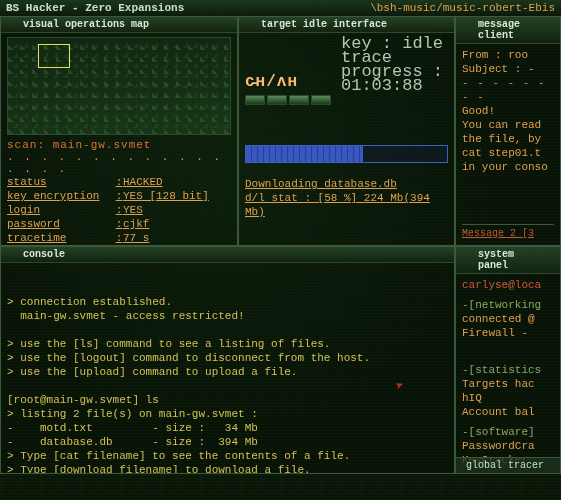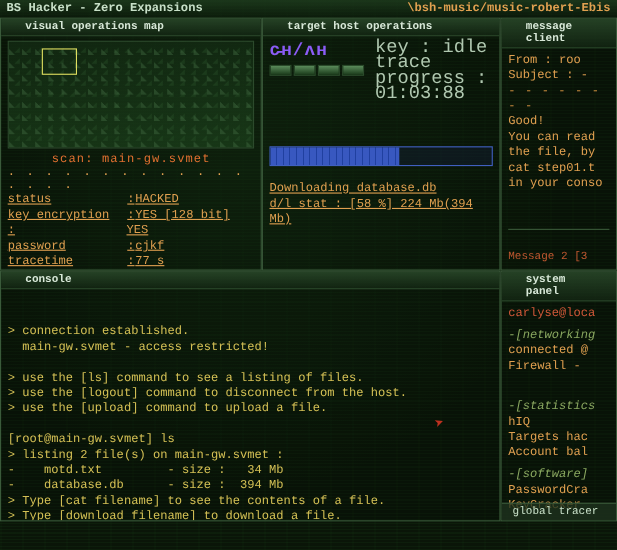--- a/index.html
+++ b/index.html
@@ -24,21 +24,21 @@
   z-index: 0;
 }
 .titlebar {
   display: flex; justify-content: space-between;
   padding: 2px 6px;
   color: #c8e0c8;
   font-weight: bold;
   position: relative; z-index: 2;
   background: linear-gradient(to bottom, rgba(30,60,30,0.8), rgba(10,25,10,0.6));
 }
-.titlebar .path { color: #e0a050; font-weight: bold; }
+.titlebar .path { color: #e0a050; font-weight: normal; }
 .grid {
   display: grid;
   grid-template-columns: 238px 217px 106px;
   grid-template-rows: 230px 228px;
   gap: 0;
   position: relative; z-index: 2;
 }
 .panel {
   border: 1px solid #3a5a3a;
   display: flex; flex-direction: column;
@@ -65,48 +65,48 @@
     linear-gradient(0deg, rgba(30,70,30,0.6), rgba(20,45,20,0.7));
   background-size: 12px 12px, 10px 10px, 100% 100%;
   border: 1px solid #2c4a2c;
   position: relative;
 }
 .map-target {
   position: absolute; top: 6px; left: 30px;
   width: 32px; height: 24px;
   border: 1px solid #e0e060;
 }
-.scanline { color: #e07030; margin-top: 4px; letter-spacing: 1px; margin-left: 40px; }
+.scanline { color: #e07030; margin-top: 4px; letter-spacing: 1px; }
 .dots { color: #e0a050; letter-spacing: 2px; }
 .kv { display: grid; grid-template-columns: 108px 8px auto; line-height: 14px; color: #e0a050; text-decoration: underline; }
 .kv span:nth-child(2){ text-align:center; }
 
 
-.thlogo { font-weight: bold; color: #8b5cf6; font-size: 16px; letter-spacing: 1px; }
+.thlogo { font-weight: bold; color: #fdba74; font-size: 16px; letter-spacing: 1px; margin-top: 36px; }
 .th-row { color: #b0c8b0; font-size: 17px; line-height: 14px; }
 .th-bars { display:flex; gap:2px; margin-top:4px; }
 .th-bars div { width:20px; height:10px; background: linear-gradient(to bottom,#5a8a5a,#1a3a1a); border:1px solid #2a4a2a; }
 .progress { margin-top: 40px; height: 18px; border:1px solid #4060c0; background: rgba(20,30,60,0.4); position:relative; }
 .progress-fill { height:100%; background: repeating-linear-gradient(90deg,#3858c0 0 5px,#2040a0 5px 6px); }
 .dl-text { color: #e0a050; margin-top: 14px; line-height: 14px; text-decoration: underline; }
 
 
 .msg-body { color:#e0a050; line-height:14px; }
 .msg-dash { letter-spacing:1px; color:#d09040; }
-.msg-footer { position:absolute; bottom:4px; left:6px; right:6px; color:#c05830; font-size:10px; border-top:1px solid #3a5a3a; padding-top:18px;}
+.msg-footer { position:absolute; bottom:4px; left:6px; right:6px; color:#c05830; font-size:10px; border-top:1px solid #3a5a3a; padding-top:2px;text-decoration:underline;}
 
 
 .console { grid-column: 1 / span 2; }
 .console-body { color:#d4c055; line-height:14px; white-space:pre-wrap; }
 .pointer { position:absolute; right:50px; bottom:80px; color:#c03020; font-size:14px; transform:rotate(-20deg); }
 
 
 .sys-body { color:#e0a050; line-height:14px; }
 .sys-host { color:#d05838; }
-.sys-sec { color:#8aa860;font-style:italic; }
+.sys-sec { color:#8aa860; }
 .tracer-footer { position:absolute; bottom:0; left:0; right:0; background:rgba(30,50,30,0.8); color:#c8e0c8; font-size:10px; padding:2px 10px; border-top:1px solid #3a5a3a;}
 </style>
 </head>
 <body>
 
 <div class="titlebar">
   <span>BS Hacker - Zero Expansions</span>
   <span class="path">\bsh-music/music-robert-Ebis</span>
 </div>
 
@@ -127,39 +127,40 @@
             <span>status</span>
             <span>:</span>
             <span>HACKED</span>
           </div>
           <div class="kv">
             <span>key encryption</span>
             <span>:</span>
             <span>YES [128 bit]</span>
           </div>
           <div class="kv">
+            <span>login</span>
             <span>:</span>
             <span>YES</span>
           </div>
           <div class="kv">
             <span>password</span>
             <span>:</span>
             <span>cjkf</span>
           </div>
           <div class="kv">
             <span>tracetime</span>
             <span>:</span>
             <span>77 s</span>
           </div>
         </div>
     </div>
   </div>
 
   <div class="panel">
-    <div class="panel-header">target host operations</div>
+    <div class="panel-header">target idle interface</div>
     <div class="panel-body">
       <div style="display:flex;gap:10px;">
         <div>
           <div class="thlogo">ᴄ̵ʜ/ʌʜ</div>
           <div class="th-bars">
               <div></div>
               <div></div>
               <div></div>
               <div></div>
             </div>
@@ -207,22 +208,22 @@
 
   <div class="panel">
     <div class="panel-header">system panel</div>
     <div class="panel-body sys-body">
       <div class="sys-host">carlyse@loca</div>
       <div id="sys-groups">
           <div class="sys-sec" style="margin-top: 6px;">-[networking</div>
           <div>connected @</div>
           <div>Firewall - </div>
           <div class="sys-sec" style="margin-top: 23px;">-[statistics</div>
+          <div>Targets hac</div>
           <div>hIQ</div>
-          <div>Targets hac</div>
           <div>Account bal</div>
           <div class="sys-sec" style="margin-top: 6px;">-[software]</div>
           <div>PasswordCra</div>
           <div>KeyCracker</div>
           <div class="sys-sec" style="margin-top: 6px;">-[bouncer li</div>
           <div>From in li</div>
         </div>
     </div>
     <div class="tracer-footer">global tracer</div>
   </div>

